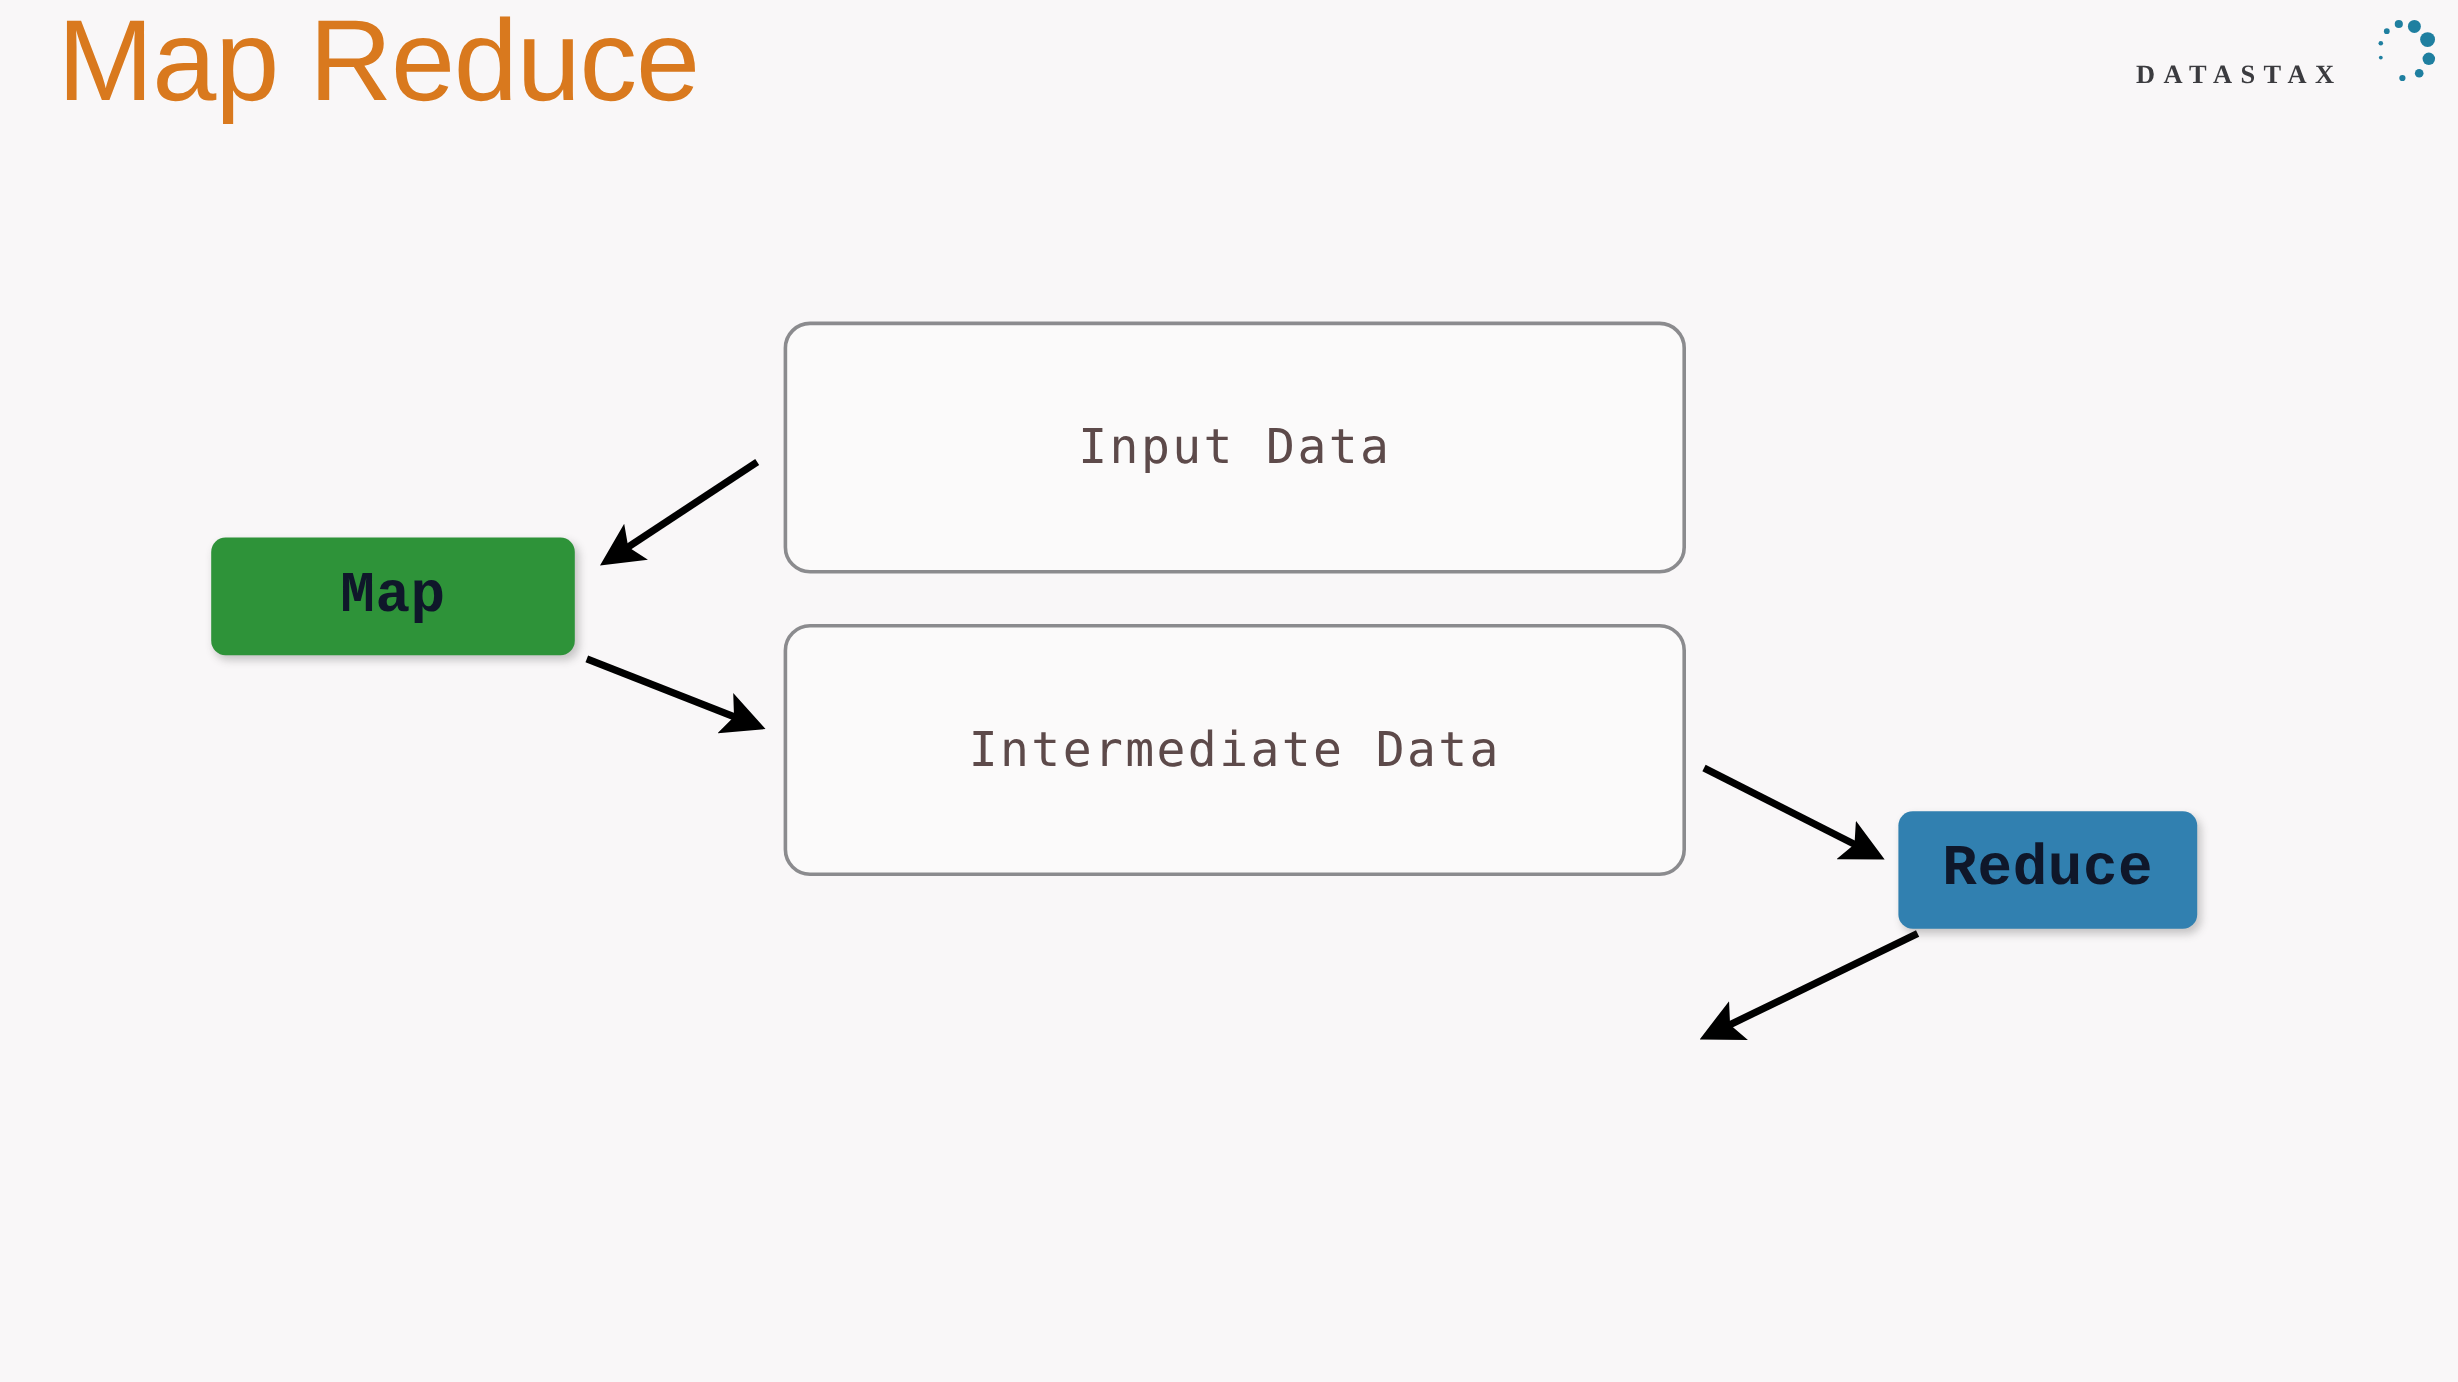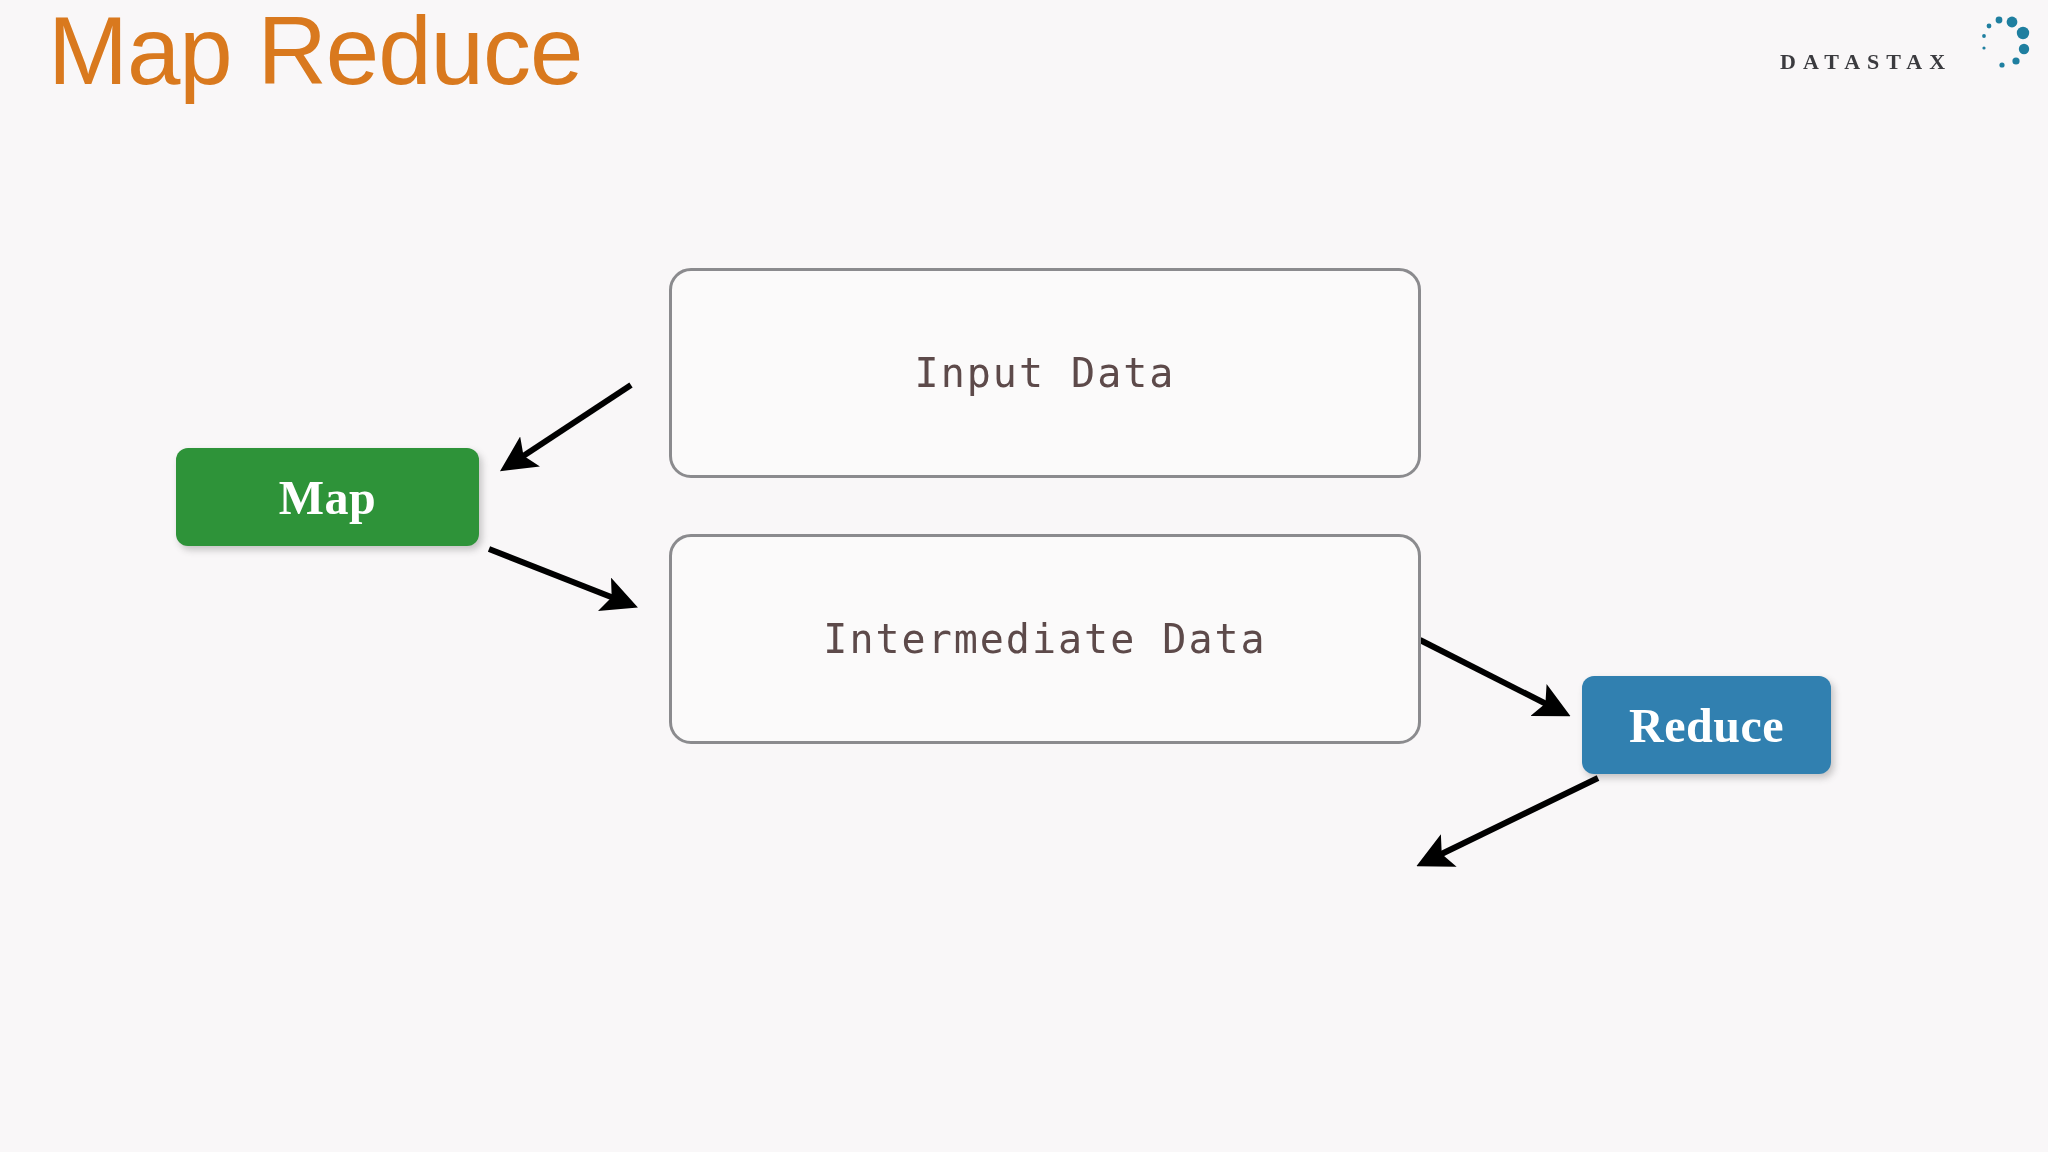--- a/index.html
+++ b/index.html
@@ -77,49 +77,48 @@
   
   .data-box {
     position: absolute;
     box-sizing: border-box;
     border: 3px solid #8b8b8e;
     border-radius: 22px;
     background: #fbfafa;
     display: flex;
     align-items: center;
     justify-content: center;
-    margin-left: 16px;
   }
   .data-box .box-label {
     font-family: "DejaVu Sans Mono", "Liberation Mono", monospace;
     font-size: 40px;
     font-weight: 400;
     letter-spacing: 2px;
     color: #5d4a4a;
     white-space: nowrap;
   }
   #box-input        { left: 653px; top: 268px; width: 752px; height: 210px; }
-  #box-intermediate { left: 653px; top: 534px; width: 752px; height: 210px; }
+  #box-intermediate { left: 653px; top: 520px; width: 752px; height: 210px; }
   #box-output       { left: 653px; top: 768px; width: 752px; height: 210px; }
 
   
   .process-btn {
     position: absolute;
     box-sizing: border-box;
     border-radius: 12px;
     display: flex;
     align-items: center;
     justify-content: center;
     box-shadow: 3px 4px 7px rgba(60,60,60,0.28);
   }
   .process-btn .btn-label {
-    font-family: Liberation Serif, serif;
+    font-family: Liberation Mono, monospace;
     font-weight: 700;
     font-size: 48px;
-    color: #ffffff;
+    color: #0f172a;
     letter-spacing: 0.5px;
     white-space: nowrap;
   }
   #btn-map {
     left: 176px;
     top: 448px;
     width: 303px;
     height: 98px;
     background: #2e9339;
   }

